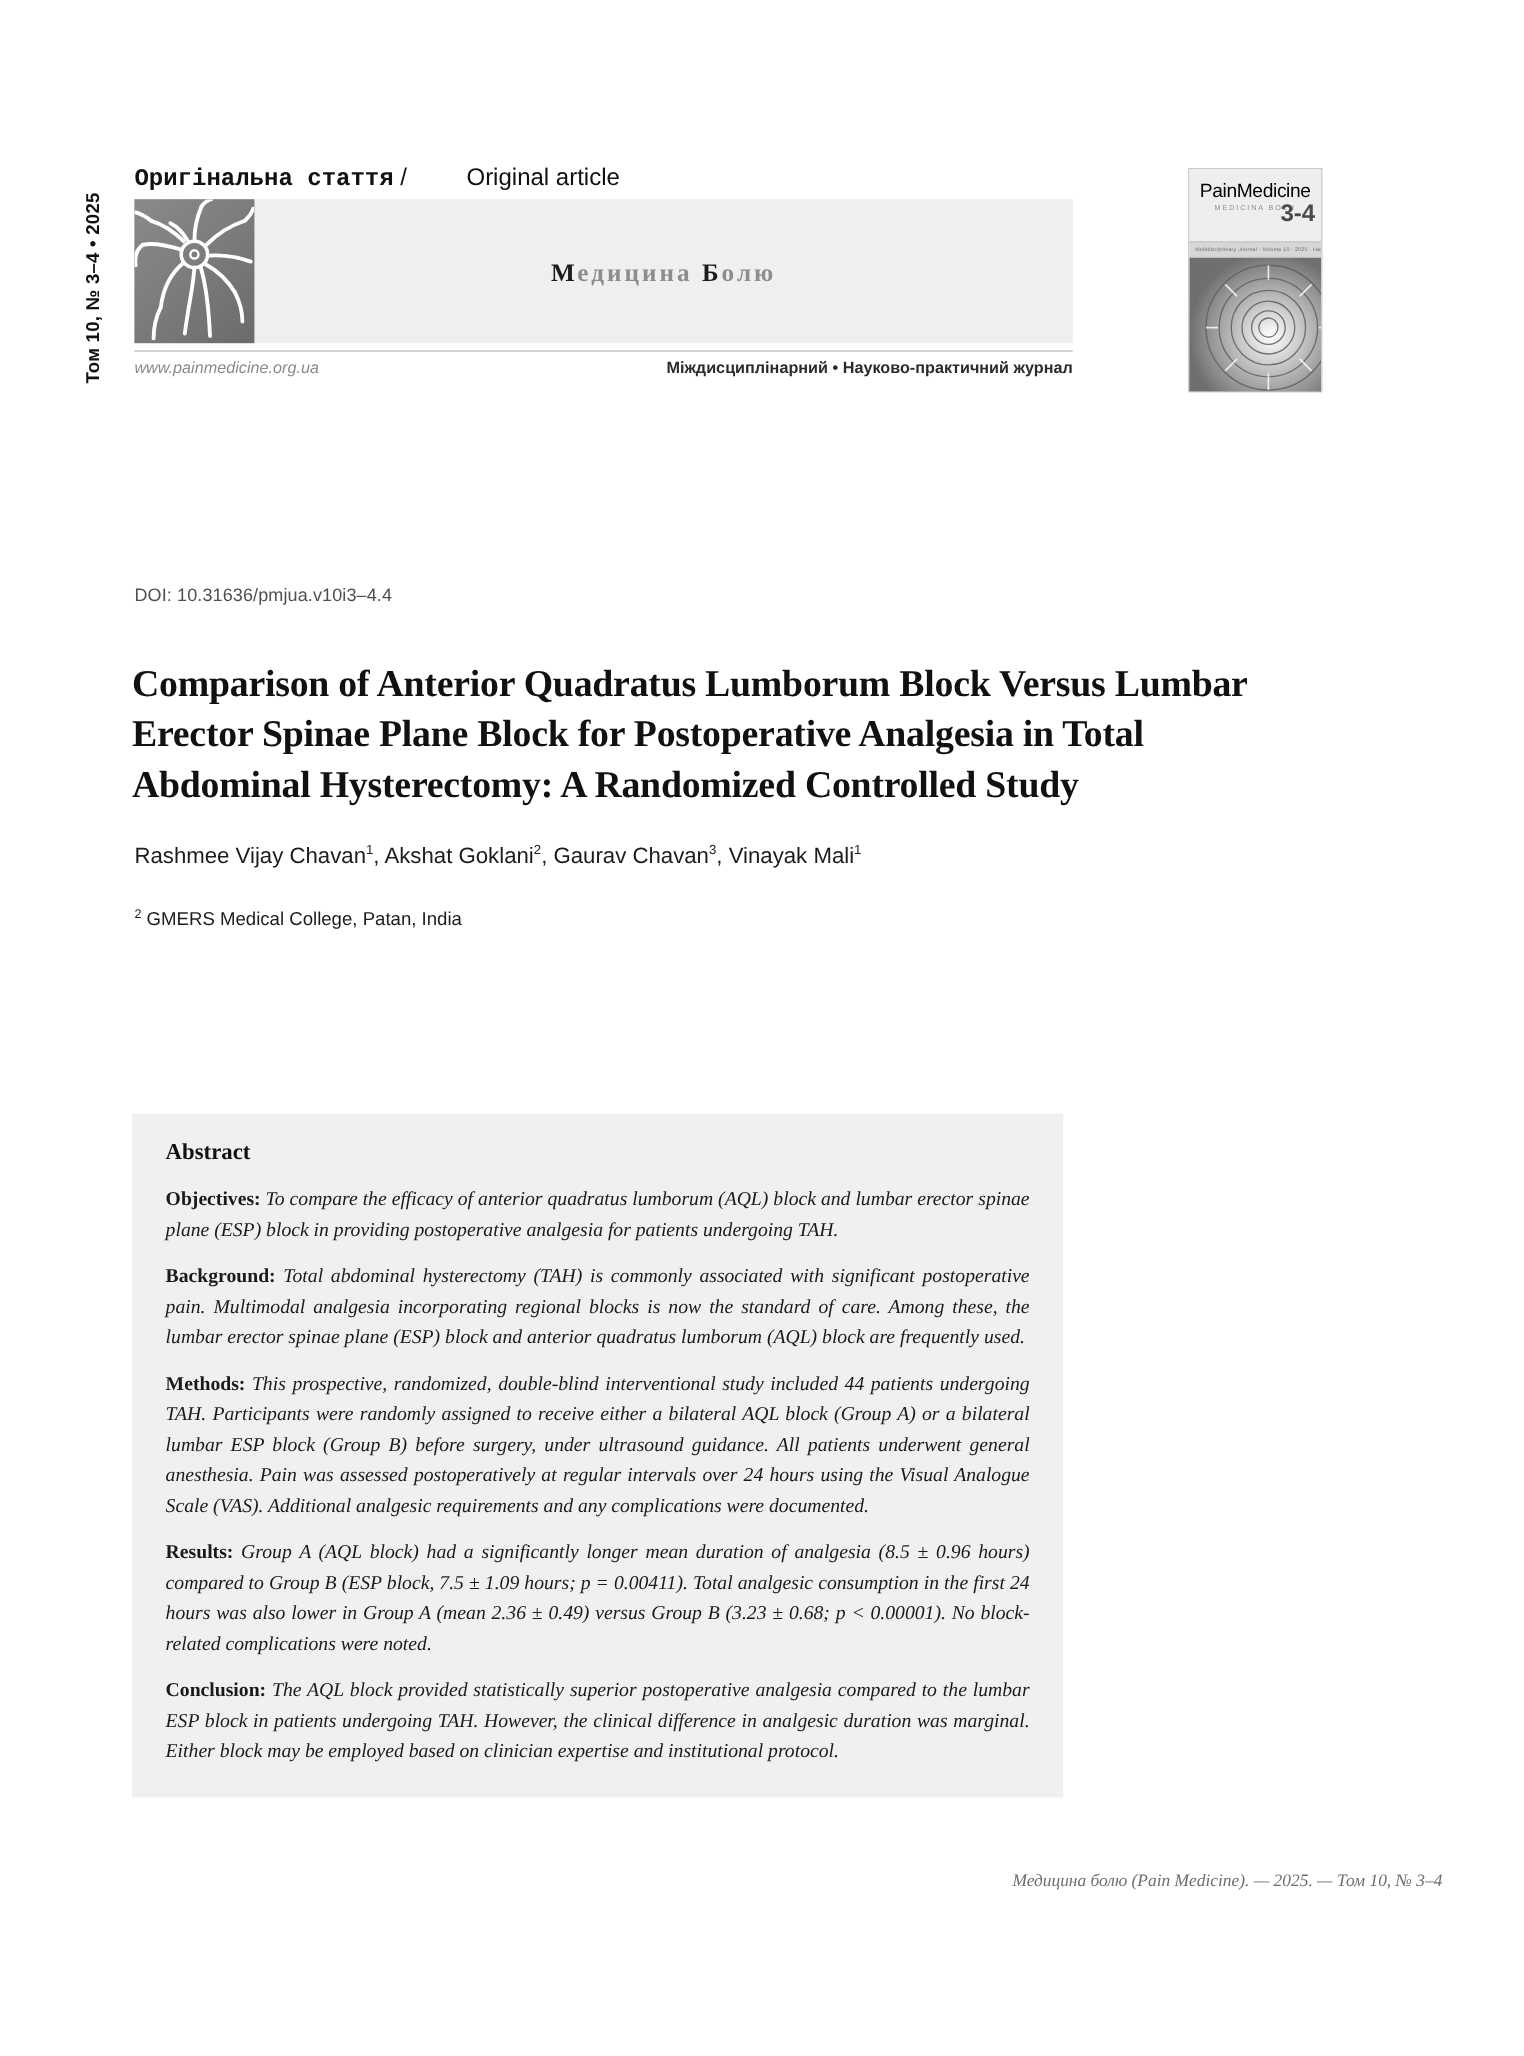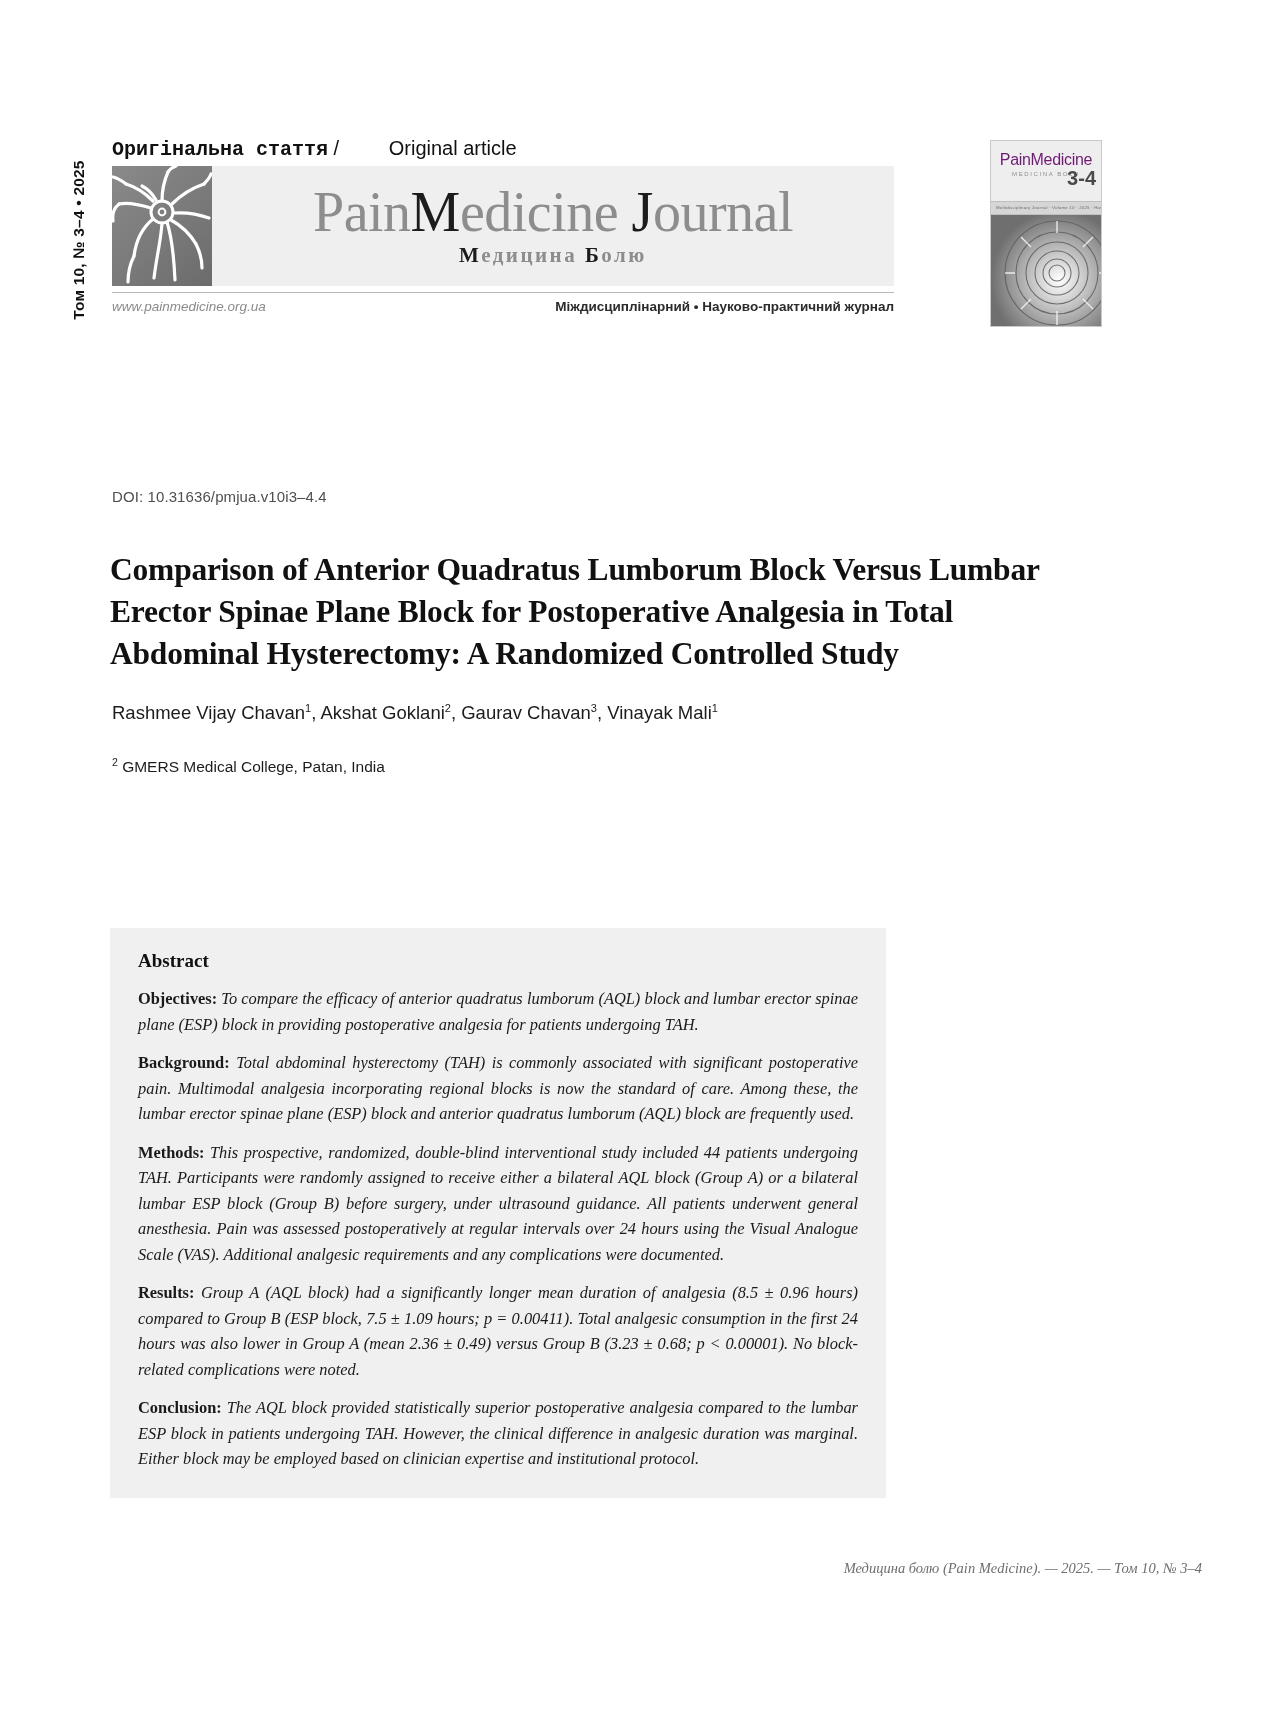--- a/index.html
+++ b/index.html
@@ -157,21 +157,21 @@
   }
   .cover-top {
     position: relative;
     height: 60px;
     background: #eeeeee;
     text-align: center;
   }
   .cover-title {
     font-family: "Liberation Sans", sans-serif;
     font-size: 16px;
-    color: #701a75;
+    color: #000000;
     padding-top: 10px;
     letter-spacing: -0.3px;
   }
   .cover-sub {
     font-size: 6px;
     letter-spacing: 1.6px;
     color: #8e8e8e;
     margin-top: 2px;
   }
   .cover-strip {
@@ -328,21 +328,20 @@
           <path d="M7 38 C 2 42, 0 48, 1 55"></path>
           <path d="M14 18 C 9 14, 5 12, 1 11"></path>
           <path d="M92 18 C 96 14, 98 11, 99 8"></path>
           <path d="M84 78 C 88 86, 90 94, 90 102"></path>
           <path d="M44 34 C 40 27, 36 23, 30 20"></path>
           <path d="M56 6 C 58 3, 61 1, 64 0"></path>
         </g>
       </svg>
     </div>
     <div class="masthead-center">
-      <div class="journal-title"><span class="jt-grey">Pain</span><span class="jt-dark">M</span><span class="jt-grey">edicine </span><span class="jt-dark">J</span><span class="jt-grey">ournal</span></div>
       <div class="journal-sub"><span class="js-dark">М</span><span class="js-grey">едицина </span><span class="js-dark">Б</span><span class="js-grey">олю</span></div>
     </div>
   </div>
 
   <div class="header-rule"></div>
   <div class="site-url">www.painmedicine.org.ua</div>
   <div class="header-tagline">Міждисциплінарний • Науково-практичний журнал</div>
 
   <div class="cover">
     <div class="cover-top">

